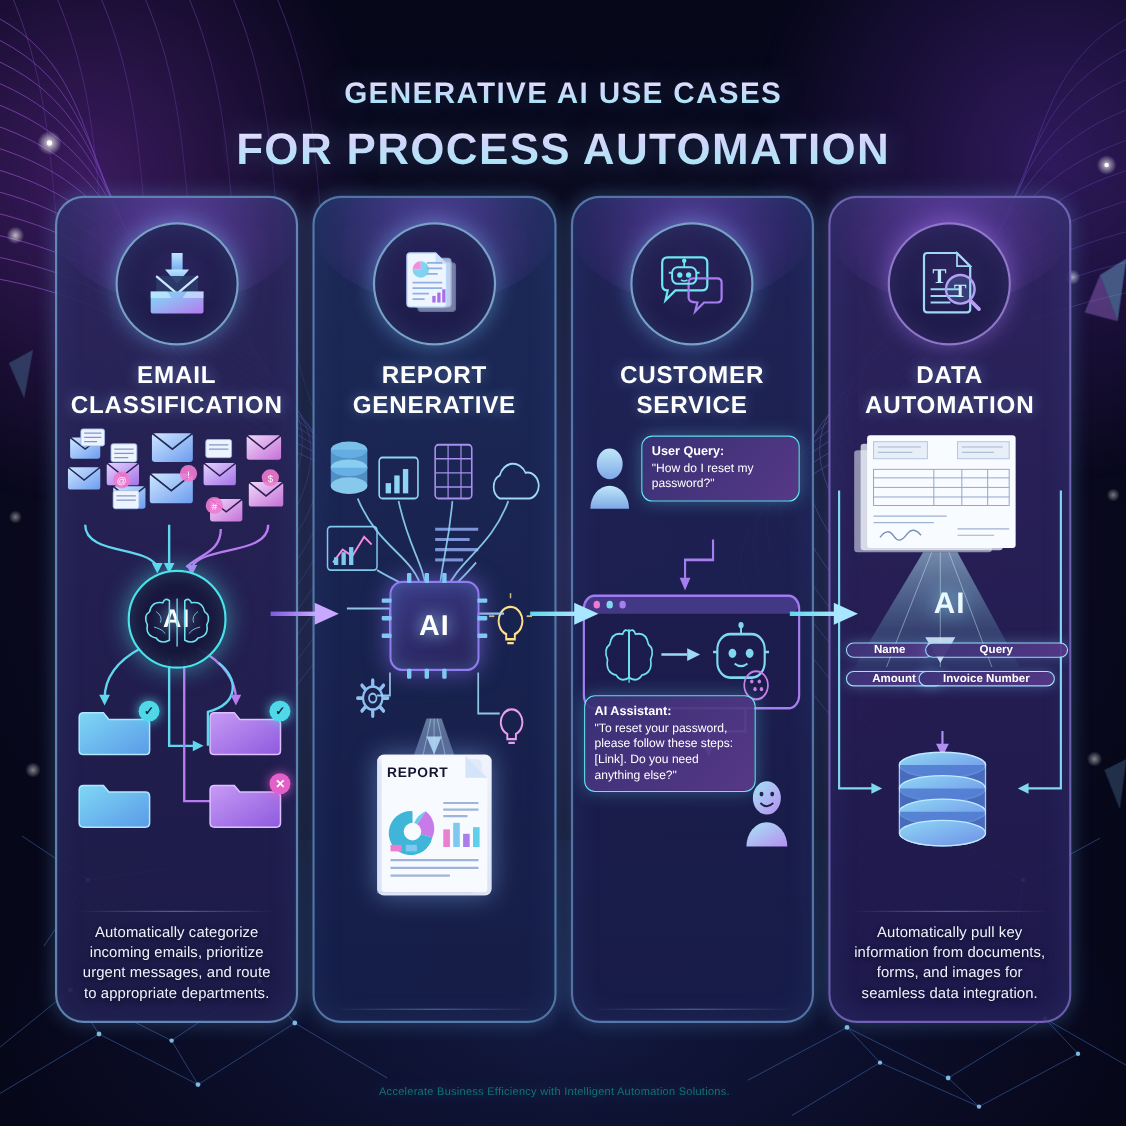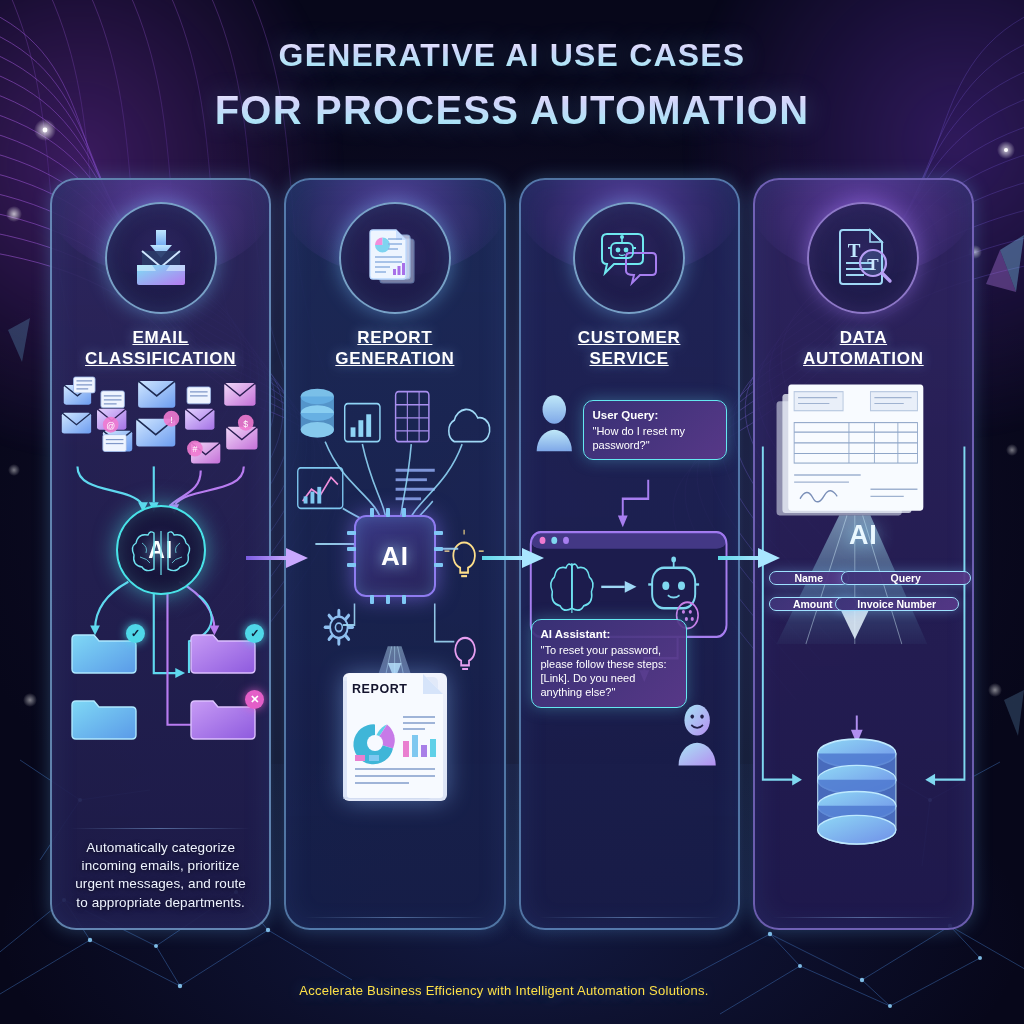--- a/index.html
+++ b/index.html
@@ -21,24 +21,25 @@
     background:radial-gradient(ellipse at 40% 40%, rgba(138,58,200,.40), rgba(138,58,200,0) 62%);filter:blur(4px);}
   #bg .glowR{position:absolute;right:-140px;top:-80px;width:520px;height:560px;
     background:radial-gradient(ellipse at 60% 40%, rgba(120,60,210,.36), rgba(120,60,210,0) 62%);filter:blur(4px);}
   #bg .glowB{position:absolute;left:50%;transform:translateX(-50%);bottom:-160px;width:1100px;height:420px;
     background:radial-gradient(ellipse at 50% 40%, rgba(60,90,200,.22), rgba(40,60,160,0) 66%);}
   #bg svg{position:absolute;inset:0;}
 
   
   .title-wrap{position:absolute;left:0;right:0;top:38px;text-align:center;z-index:6;}
   .title-line{
-    font-weight:bold;font-size:32px;letter-spacing:1.2px;line-height:1.12;
+    font-weight:bold;font-size:27px;letter-spacing:1.2px;line-height:1.12;
     background:linear-gradient(180deg,#ffffff 0%, #dcd7fb 28%, #b9e8f8 70%, #8fd8ef 100%);
     -webkit-background-clip:text;background-clip:text;color:transparent;
     text-shadow:0 0 26px rgba(130,190,255,.30);
+    margin-top:32px;
   }
   .title-line.l2{font-size:40px;margin-top:14px;}
 
   
   .cards{position:absolute;left:50px;top:178px;width:924px;height:752px;
     display:flex;gap:13px;z-index:5;}
   .card{
     position:relative;flex:1;border-radius:26px;overflow:hidden;
     border:2px solid rgba(150,210,255,.55);
     box-shadow:0 0 18px rgba(110,190,255,.28), inset 0 0 28px rgba(90,140,230,.12);
@@ -62,23 +63,22 @@
     margin:22px auto 0;width:108px;height:108px;border-radius:50%;
     border:2px solid rgba(160,220,255,.7);
     box-shadow:0 0 20px rgba(120,200,255,.45), inset 0 0 22px rgba(120,170,255,.2);
     background:radial-gradient(circle at 50% 45%, rgba(40,36,92,.9), rgba(22,20,58,.92));
     display:flex;align-items:center;justify-content:center;position:relative;z-index:2;
   }
   .c4 .icon-circle{border-color:rgba(190,160,255,.7);box-shadow:0 0 20px rgba(170,130,255,.45), inset 0 0 22px rgba(150,120,240,.2);}
 
   .card-title{
     margin-top:14px;text-align:center;color:#ffffff;font-weight:bold;
-    font-size:17px;letter-spacing:.7px;line-height:1.22;
+    font-size:22px;letter-spacing:.7px;line-height:1.22;
     text-shadow:0 0 12px rgba(150,200,255,.45);
-    text-decoration:underline;
   }
 
   .stage{position:relative;flex:1;margin-top:6px;}
 
   .divider{height:1px;margin:0 18px 10px;
     background:linear-gradient(90deg,rgba(150,200,255,0),rgba(150,200,255,.45),rgba(150,200,255,0));}
   .desc{
     color:#eef3ff;font-size:13.5px;line-height:1.36;text-align:center;
     padding:0 16px 16px;letter-spacing:.1px;
     text-shadow:0 1px 5px rgba(0,0,0,.65);
@@ -134,21 +134,21 @@
     color:#fff;font-size:10.5px;font-weight:bold;padding:0 8px;white-space:nowrap;
     box-shadow:0 0 12px rgba(130,200,255,.35);
     display:flex;align-items:center;justify-content:center;
   }
 
   
   .connector{position:absolute;z-index:7;}
 
   .footer{
     position:absolute;left:0;right:16px;bottom:26px;text-align:center;z-index:6;
-    color:#fde047;font-size:13px;letter-spacing:.25px;
+    color:#0f766e;font-size:10px;letter-spacing:.25px;
     text-shadow:0 0 14px rgba(120,190,255,.45);
   }
 </style>
 </head>
 <body>
 
 <div id="bg">
   <div class="base"></div>
   <div class="glowL"></div>
   <div class="glowR"></div>
@@ -545,21 +545,21 @@
           </g>
         <g fill="#a86fe8">
             <rect x="31" y="44" width="3" height="6"></rect>
             <rect x="35.5" y="41" width="3" height="9"></rect>
             <rect x="40" y="38" width="3" height="12"></rect>
           </g>
       </svg>
     </div>
     <div class="card-title">
       <span>REPORT</span><br>
-      <span>GENERATION</span>
+      <span>GENERATIVE</span>
     </div>
 
     <div class="stage">
       <svg width="100%" height="100%" viewBox="0 0 222 455" preserveAspectRatio="none" style="position:absolute;inset:0">
         <defs>
           <linearGradient id="bm" x1="0" y1="0" x2="0" y2="1">
               <stop offset="0%" stop-color="#bfe8ff" stop-opacity=".9"></stop>
               <stop offset="100%" stop-color="#9a6ff0" stop-opacity=".15"></stop>
             </linearGradient>
         </defs>
@@ -825,21 +825,21 @@
               </linearGradient>
             </defs>
           <circle cx="20" cy="14" r="13" fill="url(#hu)"></circle>
           <circle cx="15" cy="11" r="1.8" fill="#23204a"></circle>
             <circle cx="25" cy="11" r="1.8" fill="#23204a"></circle>
           <path d="M14 18 Q20 23 26 18" fill="none" stroke="#23204a" stroke-width="1.6"></path>
           <path d="M1 52 A19 19 0 0 1 39 52 Z" fill="url(#hu)"></path>
         </g>
       </svg>
 
-      <div class="bubble" style="left:62px;top:25px;width:124px">
+      <div class="bubble" style="left:62px;top:8px;width:124px">
         <b>User Query:</b>
         <span>"How do I reset my password?"</span>
       </div>
 
       <div class="bubble" style="left:10px;top:244px;width:136px">
         <b>AI Assistant:</b>
         <span>"To reset your password, please follow these steps: [Link]. Do you need anything else?"</span>
       </div>
     </div>
 
@@ -951,17 +951,18 @@
 
       <div style="position:absolute;left:50%;top:145px;transform:translateX(-50%);color:#eaf8ff;font-weight:bold;font-size:27px;letter-spacing:1px;text-shadow:0 0 18px rgba(150,230,255,.95)">AI</div>
 
       <div class="tag" style="left:14px;top:196px;width:62px">Name</div>
       <div class="tag" style="left:86px;top:196px;width:112px">Query</div>
       <div class="tag" style="left:14px;top:222px;width:70px">Amount</div>
       <div class="tag" style="left:80px;top:222px;width:106px">Invoice Number</div>
     </div>
 
     <div class="divider"></div>
+    <div class="desc">Automatically pull key information from documents, forms, and images for seamless data integration.</div>
   </div>
 
 </div>
 
 <div class="footer">Accelerate Business Efficiency with Intelligent Automation Solutions.</div>
 
 </body></html>

